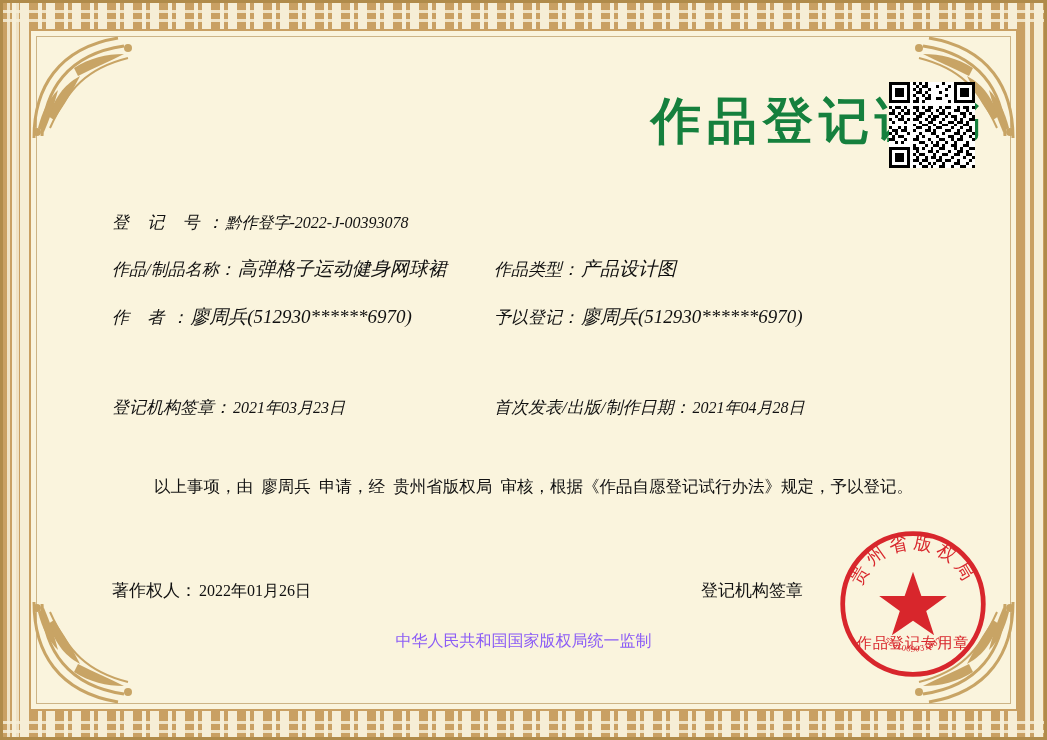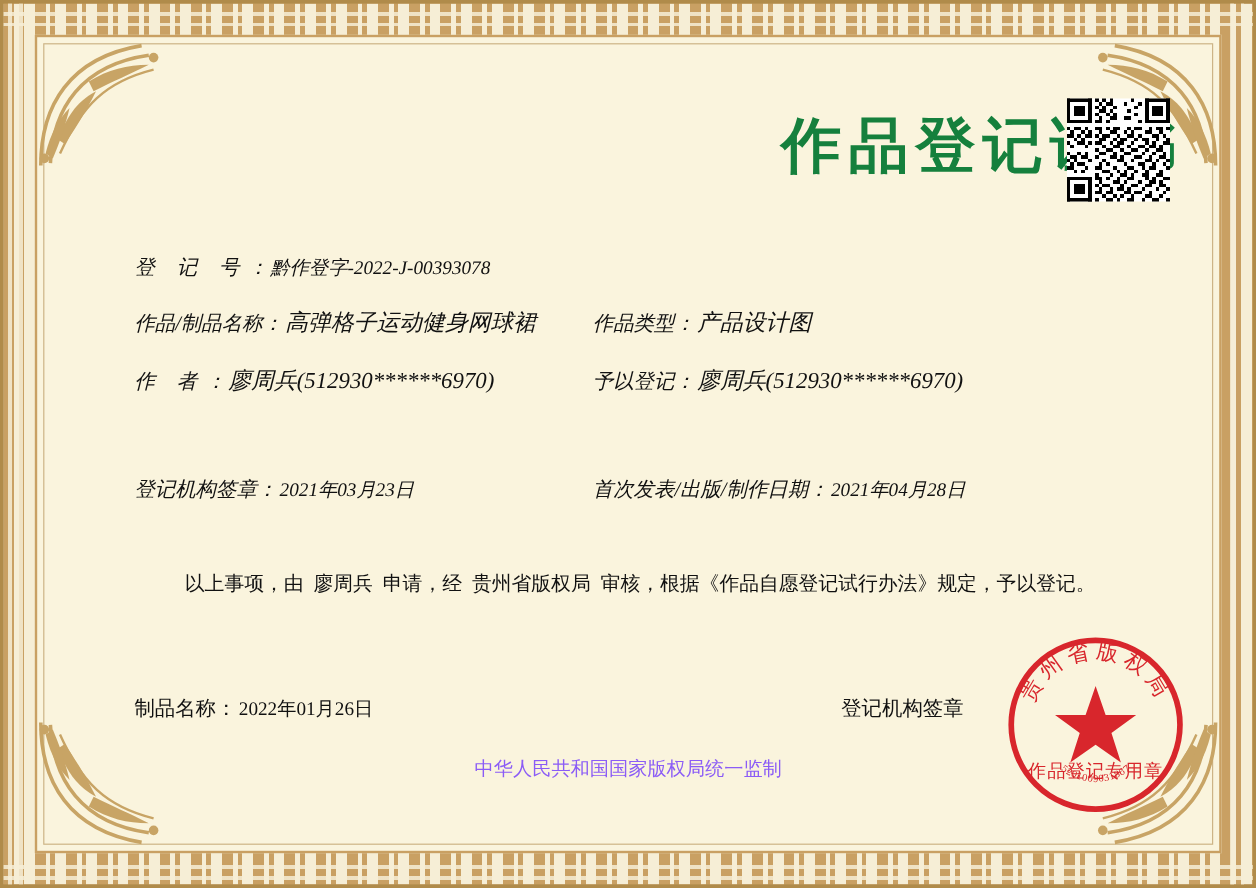--- a/index.html
+++ b/index.html
@@ -523,21 +523,21 @@
       </div>
 
     </div>
 
     <div class="statement">
       <span class="indent"></span><span>以上事项，由</span>&nbsp;&nbsp;<span>廖周兵</span>&nbsp;&nbsp;<span>申请，经</span>&nbsp;&nbsp;<span>贵州省版权局</span>&nbsp;&nbsp;<span>审核，根据《作品自愿登记试行办法》规定，予以登记。</span>
     </div>
 
     <div class="footer">
       <div class="cell">
-        <span class="label">制品名称</span>
+        <span class="label">著作权人</span>
         <span class="label">：</span>
         <span class="value big">2022年01月26日</span>
       </div>
       <div class="sign">登记机构签章</div>
     </div>
 
     <div class="bottom-note">中华人民共和国国家版权局统一监制</div>
   </div>
 
   <svg class="seal" viewBox="0 0 160 160">

